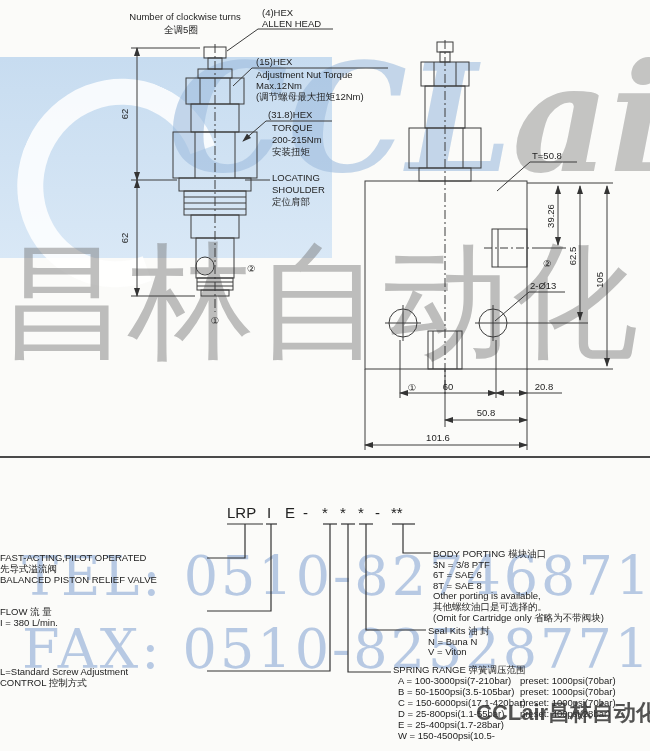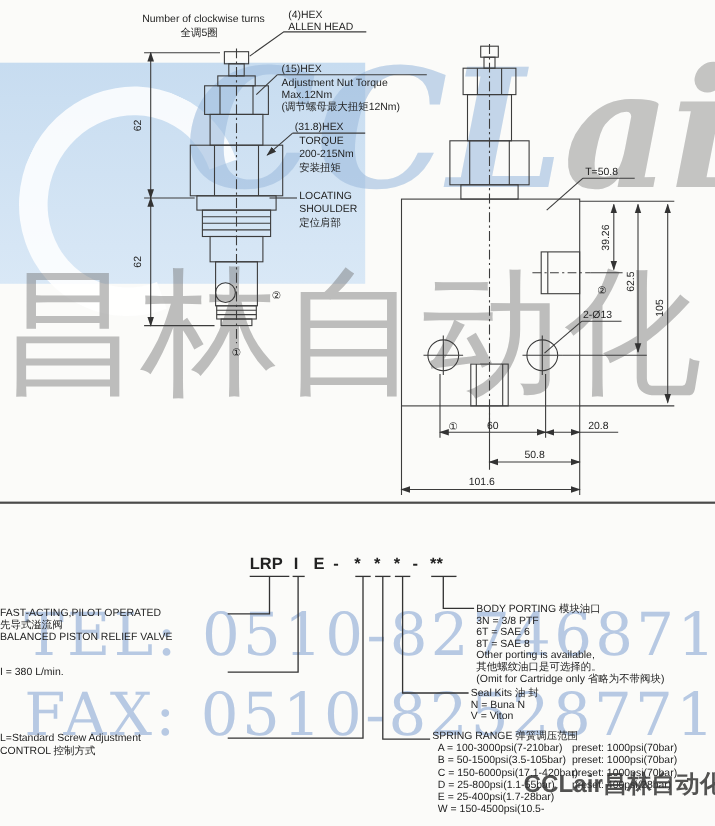--- a/index.html
+++ b/index.html
@@ -24,21 +24,21 @@
   #wm-tel{top:545px;} #wm-fax{top:618px;}
   #wm-footer{left:476px;top:698px;z-index:6;font-size:22px;font-weight:bold;
              color:rgba(52,52,52,.85);white-space:nowrap;}
   
   svg{position:absolute;left:0;top:0;z-index:3;}
   svg text{font-family:"Liberation Sans","DejaVu Sans",sans-serif;font-size:9.5px;fill:#1f1f1f;}
   #separator{left:0;top:456px;width:650px;height:2px;background:#4a4a4a;z-index:3;}
   
   .t{position:absolute;z-index:4;font-size:9.5px;line-height:11px;white-space:nowrap;}
   .ralign{text-align:left;width:205px;left:0;}
-  .code-part{position:absolute;z-index:4;top:504px;font-size:15px;font-weight:bold;}
+  .code-part{position:absolute;z-index:4;top:504px;font-size:15px;font-weight:normal;}
   .spring-row{position:relative;height:11px;}
   .spring-row .preset{position:absolute;left:90px;top:0;padding-left:32px;}
 </style>
 </head>
 <body>
 
 <div id="page">
 
   <div class="abs wm" id="wm-blue"></div>
   <div class="abs wm" id="wm-swoosh"></div>
@@ -211,20 +211,21 @@
         <polyline points="403,66 403,95 431,95"></polyline>
     </g>
   </svg>
 
   <div class="t ralign" style="top:552px">
     <div>FAST-ACTING,PILOT OPERATED</div>
     <div>先导式溢流阀</div>
     <div>BALANCED PISTON RELIEF VALVE</div>
   </div>
   <div class="t ralign" style="top:606px">
+    <div>FLOW 流 量</div>
     <div>I = 380 L/min.</div>
   </div>
   <div class="t ralign" style="top:666px">
     <div>L=Standard Screw Adjustment</div>
     <div>CONTROL 控制方式</div>
   </div>
 
   <div class="t" style="left:433px;top:549px;line-height:10.6px">
     <div>BODY PORTING 模块油口</div>
     <div>3N = 3/8 PTF</div>

